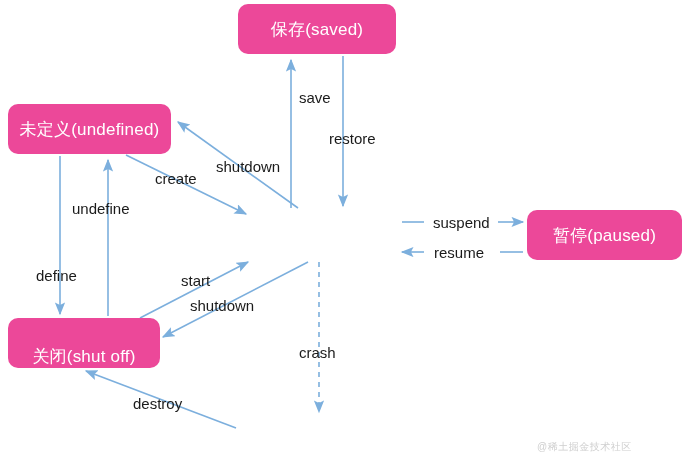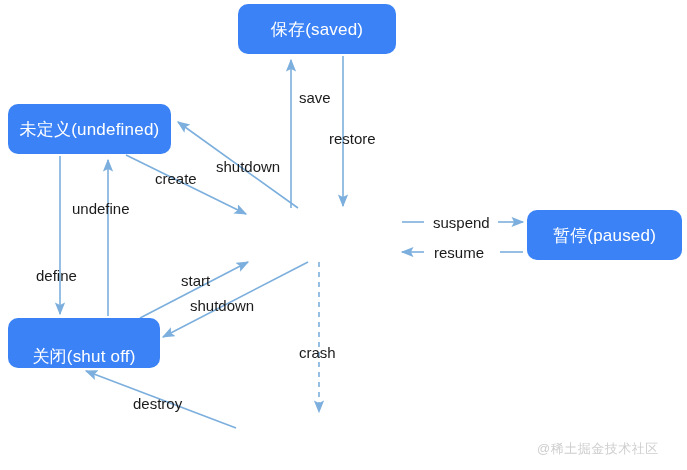--- a/index.html
+++ b/index.html
@@ -20,41 +20,41 @@
   #edges {
     position: absolute;
     left: 0;
     top: 0;
     width: 687px;
     height: 470px;
   }
   .node {
     position: absolute;
     box-sizing: border-box;
-    background: #3b82f6;
+    background: #ec4899;
     border-radius: 10px;
     color: #ffffff;
     font-size: 17px;
     display: flex;
     align-items: center;
     justify-content: center;
     letter-spacing: 0.2px;
     white-space: nowrap;
   }
   .edge-label {
     position: absolute;
     color: #1a1a1a;
     font-size: 15px;
     white-space: nowrap;
     line-height: 1;
   }
   .watermark {
     position: absolute;
     color: #cfcfcf;
-    font-size: 13px;
+    font-size: 10px;
     white-space: nowrap;
     letter-spacing: 0.5px;
   }
 </style>
 </head>
 <body>
 
 <div id="canvas">
 
   <svg id="edges" viewBox="0 0 687 470" xmlns="http://www.w3.org/2000/svg">

